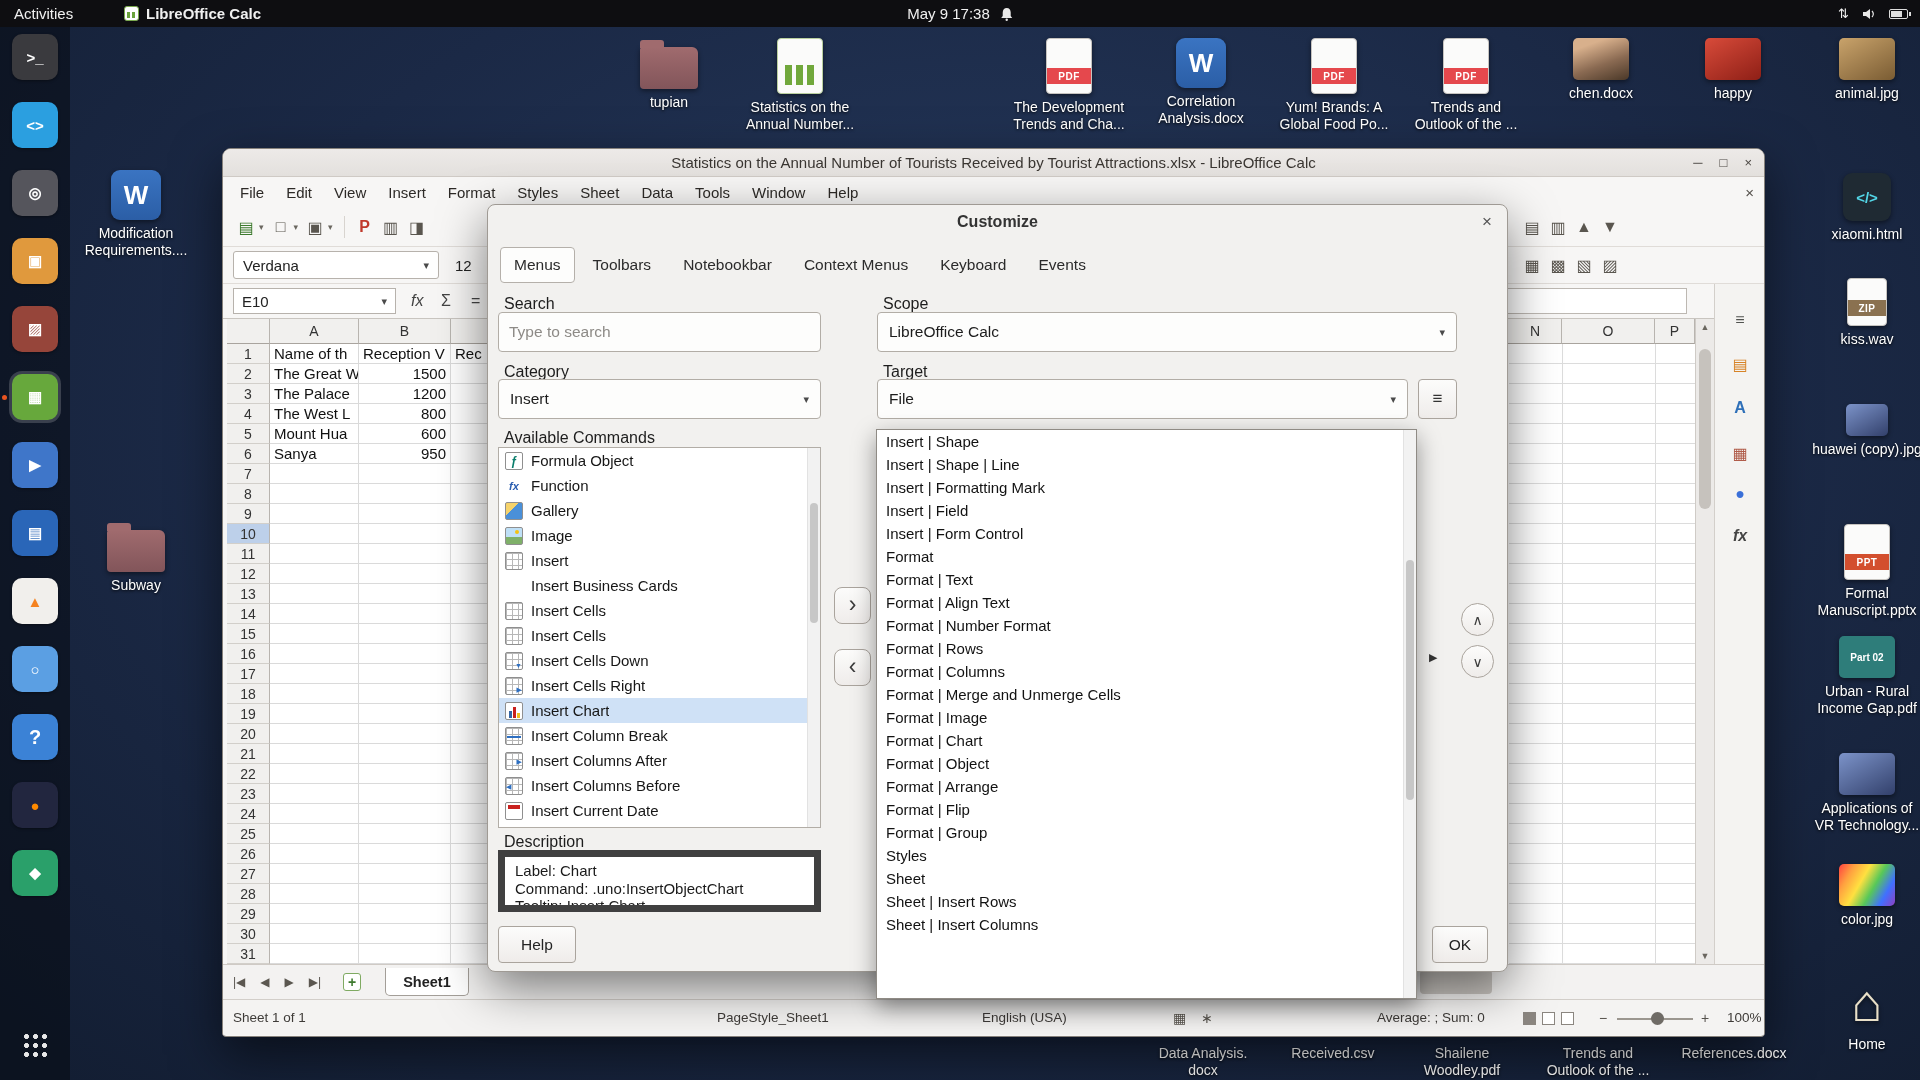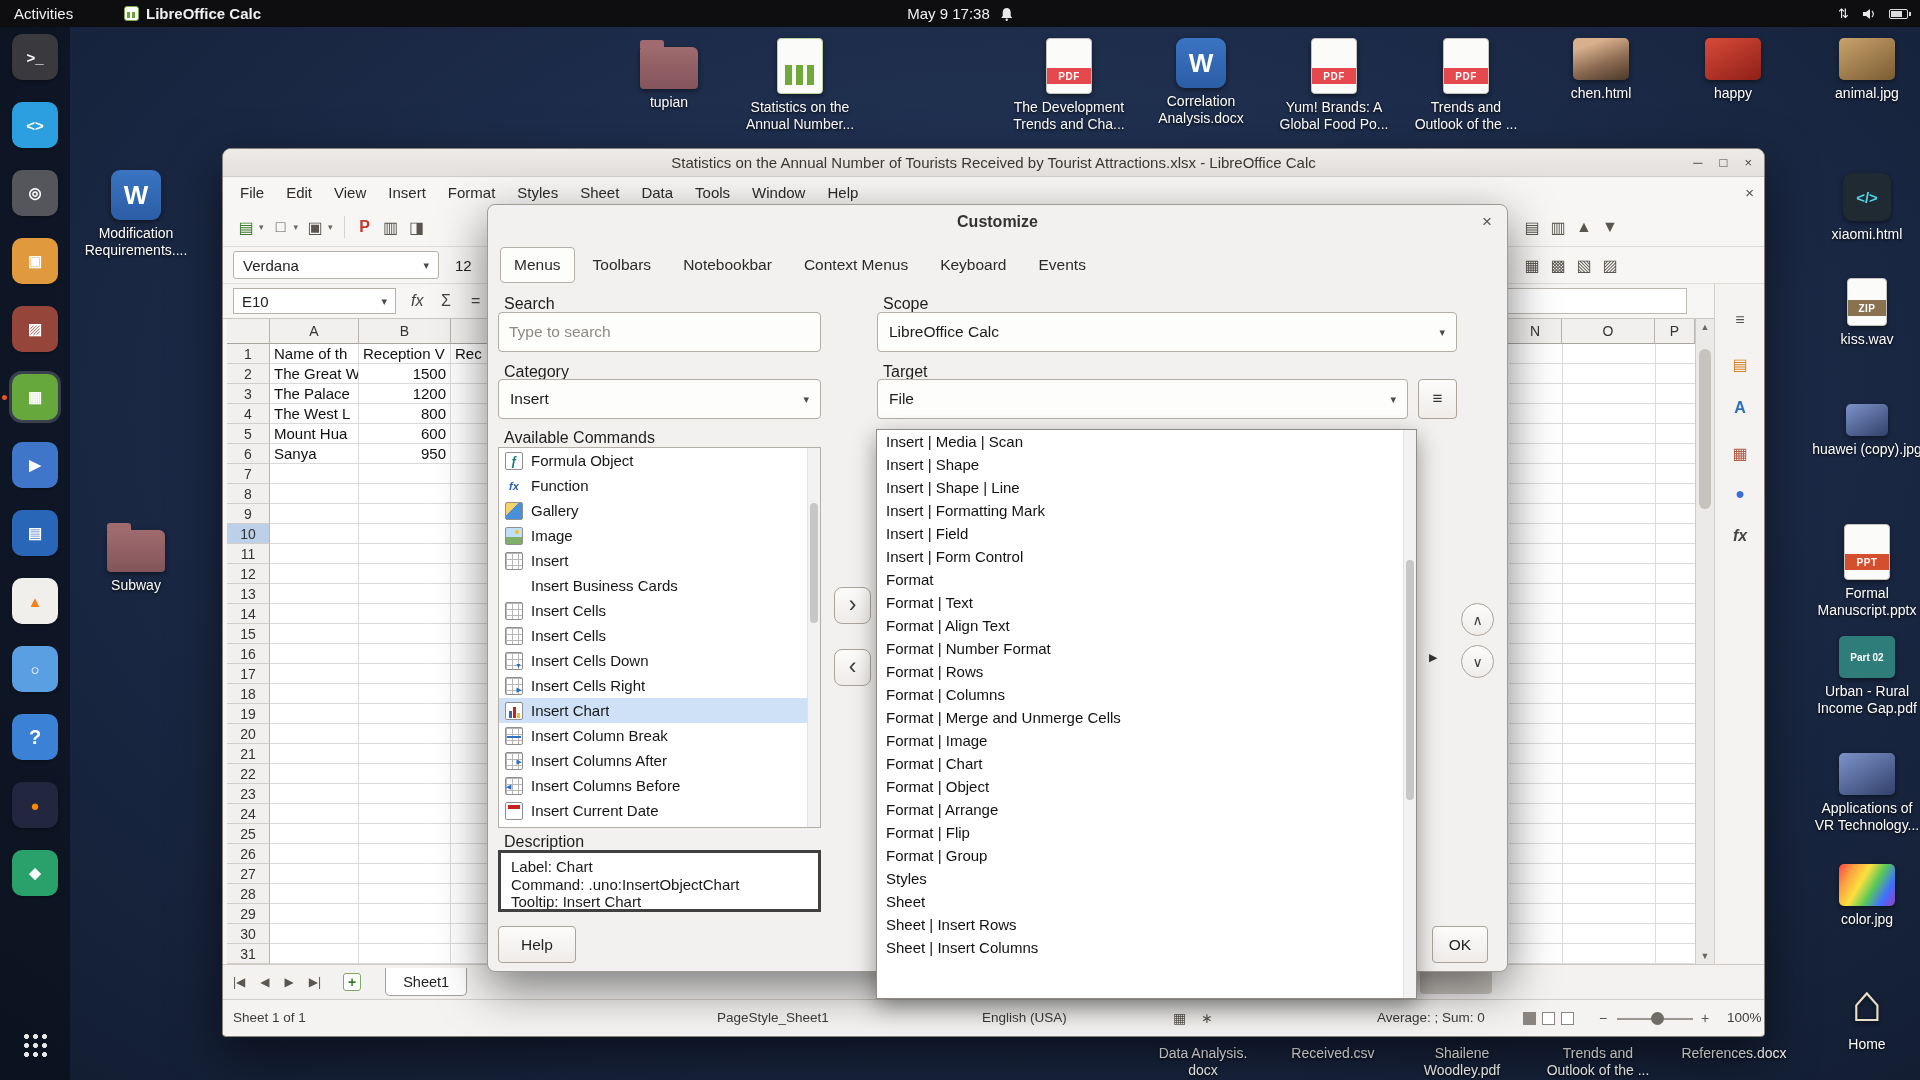--- a/index.html
+++ b/index.html
@@ -145,21 +145,21 @@
   [data-name="functions-icon"]{font-style:italic;font-weight:bold;color:#444}
   [data-name="styles-icon"]{font-weight:bold;color:#2e6fb8}
 
   
   .tabbar{position:absolute;left:0;right:0;top:815px;height:35px;background:#f3f2f1;border-top:1px solid #cfcac5;
     display:flex;align-items:center}
   .stnav{display:flex;gap:15px;margin-left:10px;color:#5b5750;font-size:12px;align-items:center}
   .addsheet{margin-left:22px;width:18px;height:18px;border:1px solid #7faa62;border-radius:3px;color:#3d7a2e;
     display:flex;align-items:center;justify-content:center;font-size:14px;font-weight:bold;background:#fff}
   .sheettab{margin-left:24px;height:28px;background:#fff;border:1px solid #a39e98;border-top:none;
-    border-radius:0 0 5px 5px;display:flex;align-items:center;padding:0 17px;font-size:14.5px;font-weight:normal;color:#222}
+    border-radius:0 0 5px 5px;display:flex;align-items:center;padding:0 17px;font-size:14.5px;font-weight:bold;color:#222}
   .hthumb{position:absolute;left:1197px;top:5px;width:72px;height:24px;background:#c9c5c0;border-radius:4px}
   .statusbar{position:absolute;left:0;right:0;top:850px;height:36px;background:#f4f3f2;border-top:1px solid #d2cec9;
     font-size:13.5px;color:#3e3b38}
   .st{position:absolute;top:10px;white-space:nowrap}
   .sticon{font-size:14px;color:#5a564f}
   .viewicons{position:absolute;left:1300px;top:12px;display:flex;gap:6px}
   .vi{width:13px;height:13px;border:1px solid #8b8680;background:#fff}
   .vi.fill{background:#8b8680}
   .zoomtrack{position:absolute;left:1394px;top:18px;width:76px;height:2px;background:#9b968f}
   .zoomthumb{position:absolute;left:1428px;top:12px;width:13px;height:13px;border-radius:50%;background:#6f6b66}
@@ -204,21 +204,21 @@
   .ci-function::after{content:"fx";color:#2a5db0;font-style:italic;font-weight:bold;font-size:11px}
   .ci-formula-object{background:#fff;border:1px solid #8f8f8f}
   .ci-formula-object::after{content:"ƒ";color:#0a7d6b;font-weight:bold;font-size:12px}
   .ci-gallery{background:linear-gradient(135deg,#f6d36b 0 40%,#4a90d9 40% 100%);border:1px solid #8f8f8f}
   .ci-image{background:linear-gradient(#bfe0f7 0 55%,#7fb069 55% 100%);border:1px solid #8f8f8f}
   .ci-image::after{content:"";position:absolute;top:2px;right:3px;width:4px;height:4px;border-radius:50%;background:#f5c211}
   .ci-date{background:#fff;border:1px solid #8f8f8f}
   .ci-date::after{content:"";position:absolute;top:2px;left:2px;right:2px;height:4px;background:#c9211e}
   .cl-scroll{position:absolute;right:0;top:0;bottom:0;width:13px;background:#f2f2f2;border-left:1px solid #e2e2e2}
   .cl-thumb{position:absolute;left:2px;right:2px;top:55px;height:120px;background:#c7c7c7;border-radius:6px}
-  .desc-box{position:absolute;left:10px;top:645px;width:323px;height:62px;background:#fff;border:3px solid #404040;
+  .desc-box{position:absolute;left:10px;top:645px;width:323px;height:62px;background:#fff;border:7px solid #404040;
     padding:5px 10px;font-size:15px;line-height:17.5px;color:#1a1a1a;white-space:nowrap;overflow:hidden}
   .btn{position:absolute;height:37px;background:linear-gradient(#fcfcfb,#efecea);border:1px solid #aaa49d;
     border-radius:4px;display:flex;align-items:center;justify-content:center;font-size:15.5px;color:#242424}
   .movebtn{position:absolute;left:346px;width:37px;height:37px;border:1px solid #aaa49d;border-radius:8px;
     background:linear-gradient(#fcfcfb,#efecea);display:flex;align-items:center;justify-content:center;
     font-size:23px;color:#3c3c3c;padding-bottom:3px}
   .updownbtn{position:absolute;left:973px;width:33px;height:33px;border:1px solid #aaa49d;border-radius:17px;
     background:linear-gradient(#fcfcfb,#efecea);display:flex;align-items:center;justify-content:center;
     font-size:14px;color:#3c3c3c}
   .burger{position:absolute;left:930px;top:174px;width:39px;height:40px;border:1px solid #aaa49d;border-radius:4px;
@@ -283,21 +283,21 @@
           <span class="di-text" data-name="file-icon-text">PDF</span>
         </div>
         <div class="dlabel" data-name="desktop-icon-label">
           <div data-name="label-line">Trends and</div>
           <div data-name="label-line">Outlook of the ...</div>
         </div>
       </div>
       <div class="dicon-wrap" data-name="desktop-icon-chen-jpeg" style="left: 1536px; top: 38px;">
         <div class="di di-thumb t-portrait" data-name="file-icon-thumb-portrait"></div>
         <div class="dlabel" data-name="desktop-icon-label">
-          <div data-name="label-line">chen.html</div>
+          <div data-name="label-line">chen.docx</div>
         </div>
       </div>
       <div class="dicon-wrap" data-name="desktop-icon-happy" style="left: 1668px; top: 38px;">
         <div class="di di-thumb t-red" data-name="file-icon-thumb-red"></div>
         <div class="dlabel" data-name="desktop-icon-label">
           <div data-name="label-line">happy</div>
         </div>
       </div>
       <div class="dicon-wrap" data-name="desktop-icon-animal-jpg" style="left: 1802px; top: 38px;">
         <div class="di di-thumb t-tan" data-name="file-icon-thumb-tan"></div>
@@ -908,21 +908,20 @@
     </div>
     <div class="burger" data-name="target-menu-button">≡</div>
     <span class="expander" data-name="tree-expander-icon">▶</span>
     <div class="updownbtn" style="top:398px" data-name="move-up-button">∧</div>
     <div class="updownbtn" style="top:440px" data-name="move-down-button">∨</div>
     <div class="btn" style="left:944px;top:721px;width:56px" data-name="ok-button">OK</div>
   </div>
 
   <div class="dropdown" data-name="target-dropdown-list">
     <div id="dd-list" data-name="dropdown-items">
-        <div class="dd-item" data-name="dropdown-item">Insert | Media | Scan</div>
         <div class="dd-item" data-name="dropdown-item">Insert | Shape</div>
         <div class="dd-item" data-name="dropdown-item">Insert | Shape | Line</div>
         <div class="dd-item" data-name="dropdown-item">Insert | Formatting Mark</div>
         <div class="dd-item" data-name="dropdown-item">Insert | Field</div>
         <div class="dd-item" data-name="dropdown-item">Insert | Form Control</div>
         <div class="dd-item" data-name="dropdown-item">Format</div>
         <div class="dd-item" data-name="dropdown-item">Format | Text</div>
         <div class="dd-item" data-name="dropdown-item">Format | Align Text</div>
         <div class="dd-item" data-name="dropdown-item">Format | Number Format</div>
         <div class="dd-item" data-name="dropdown-item">Format | Rows</div>

